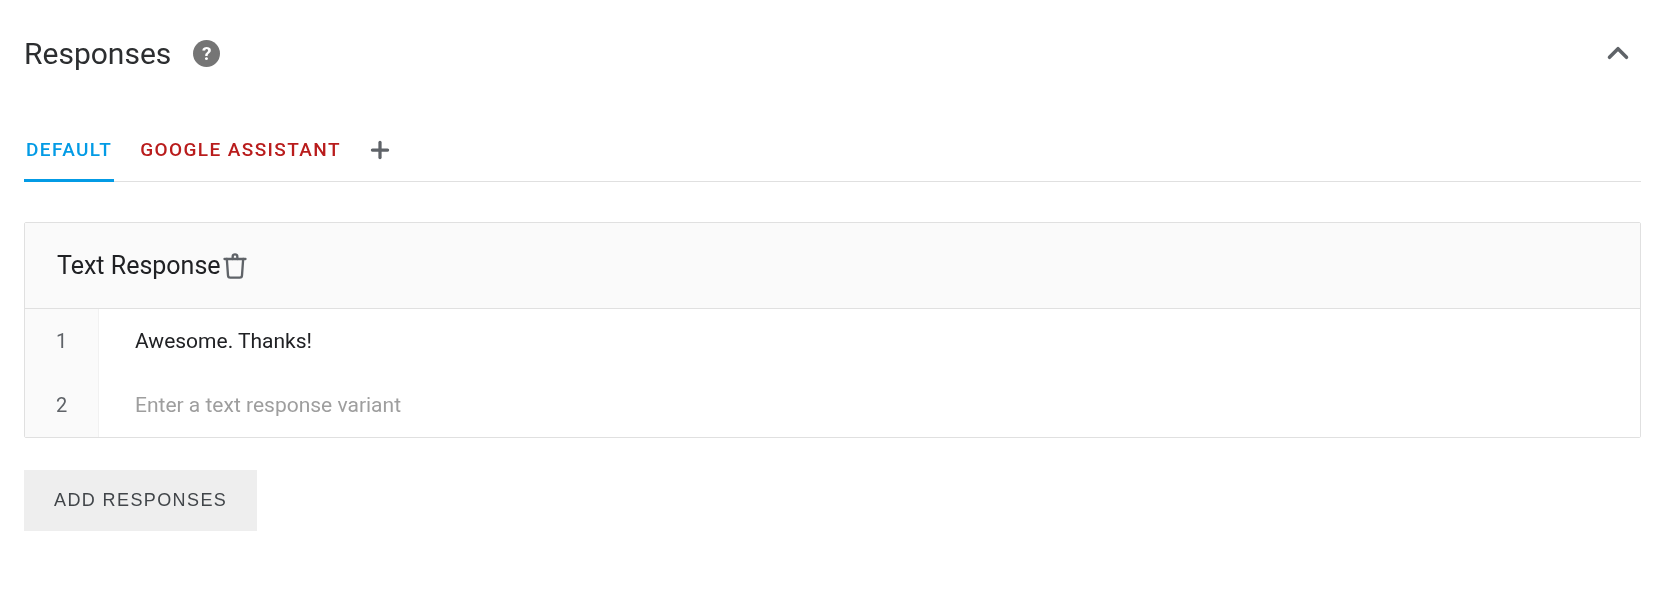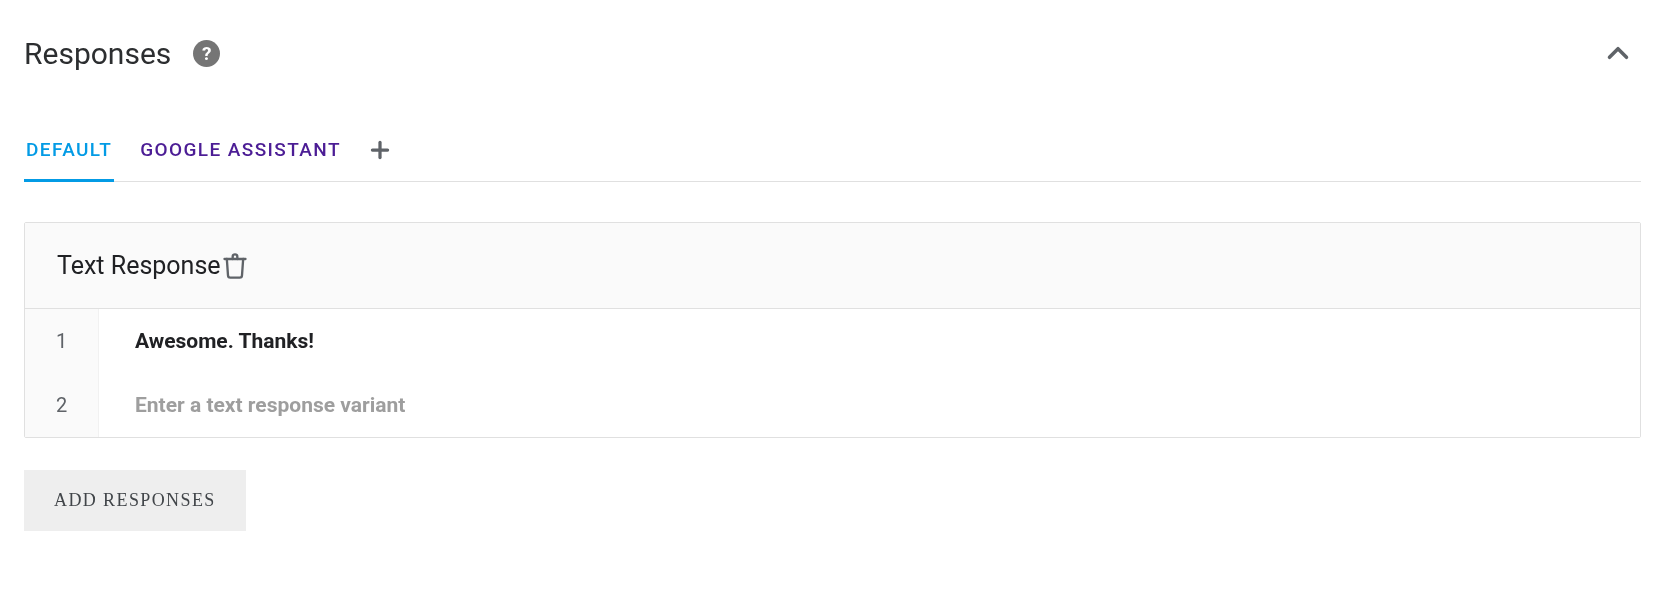--- a/index.html
+++ b/index.html
@@ -50,21 +50,21 @@
     display: flex;
     align-items: center;
     border-bottom: 1px solid #e0e0e0;
     gap: 24px;
     margin-bottom: 40px;
   }
   .tab {
     font-size: 19px;
     font-weight: 500;
     letter-spacing: 1.4px;
-    color: #4c1d95;
+    color: #b91c1c;
     padding: 14px 2px 18px 2px;
     cursor: pointer;
     border-bottom: 3px solid transparent;
     margin-bottom: -1px;
     text-transform: uppercase;
   }
   .tab.active {
     color: #039be5;
     border-bottom-color: #039be5;
   }
@@ -116,36 +116,35 @@
   }
   .row-input {
     flex: 1;
     border: none;
     outline: none;
     font-size: 21px;
     color: #202124;
     padding: 0 36px;
     font-family: inherit;
     background: #fff;
-    font-weight: bold;
   }
   .row-input::placeholder {
     color: #9e9e9e;
   }
   .add-btn {
     background: #eeeeee;
     border: none;
     font-size: 18px;
     font-weight: 500;
     letter-spacing: 1.4px;
     color: #414549;
     padding: 20px 30px;
     cursor: pointer;
     text-transform: uppercase;
-    font-family: Liberation Serif, serif;
+    font-family: Liberation Sans, sans-serif;
   }
 </style>
 </head>
 <body>
 
 
 
 <div class="section-header">
   <div class="section-title-wrap">
     <h2 class="section-title">Responses</h2>

